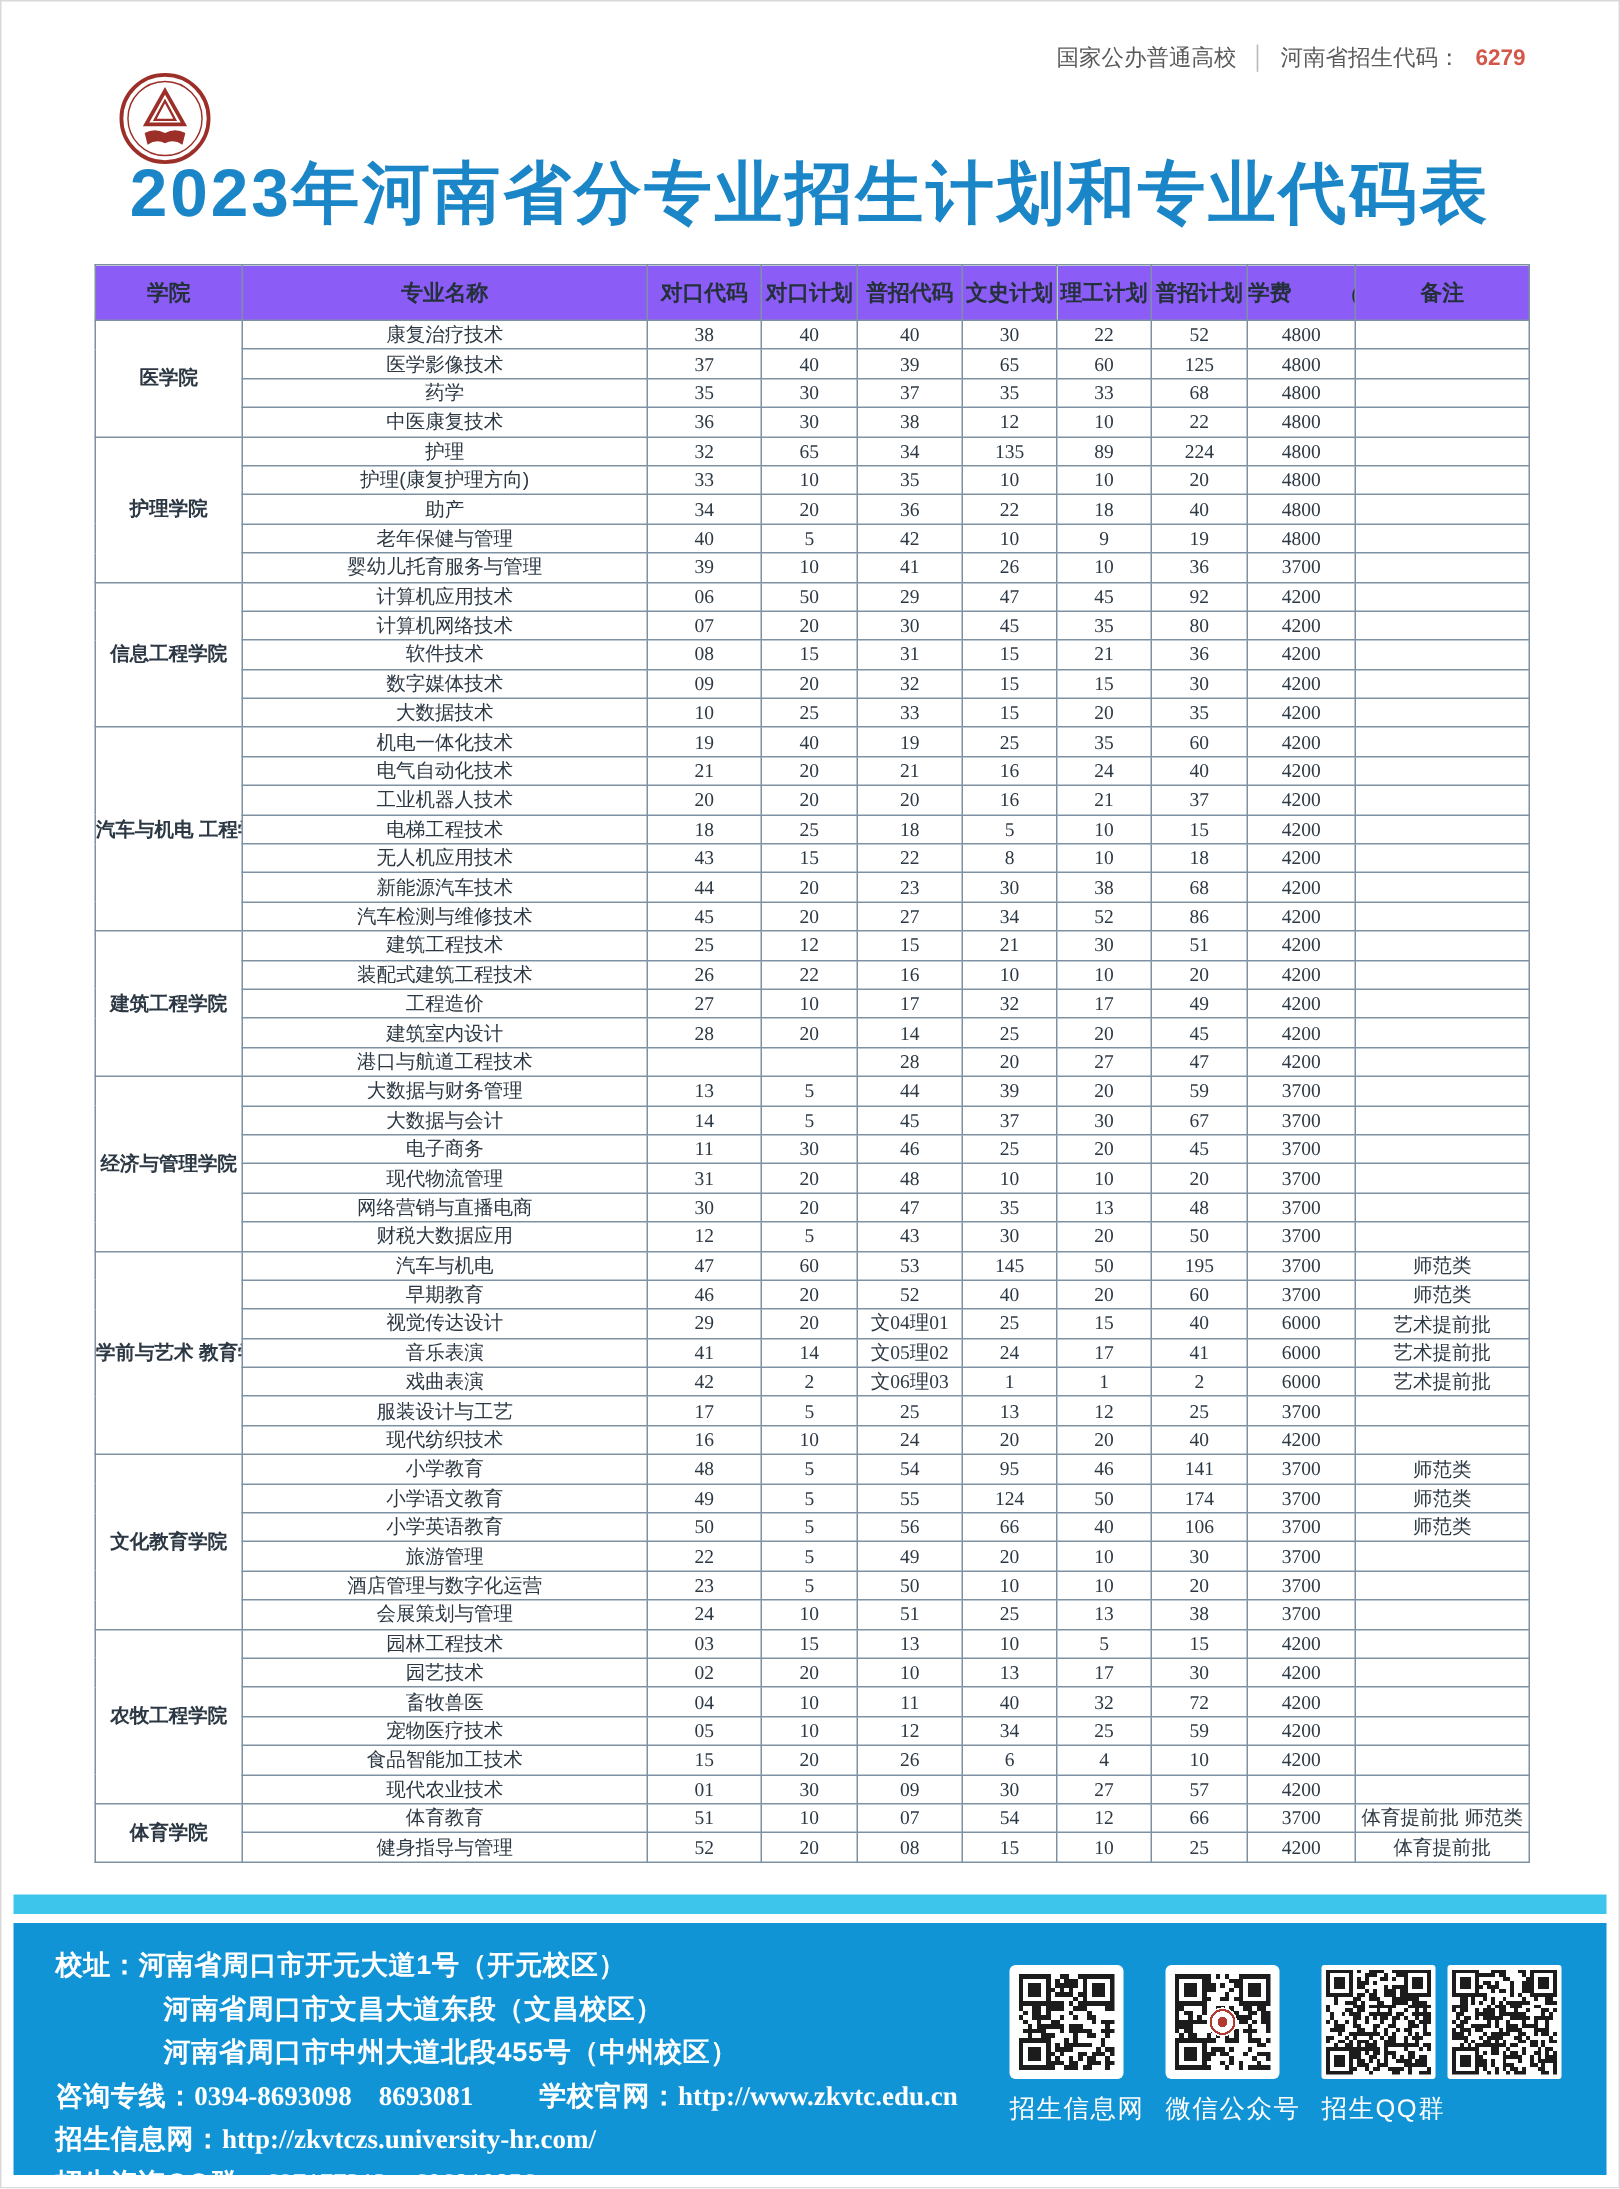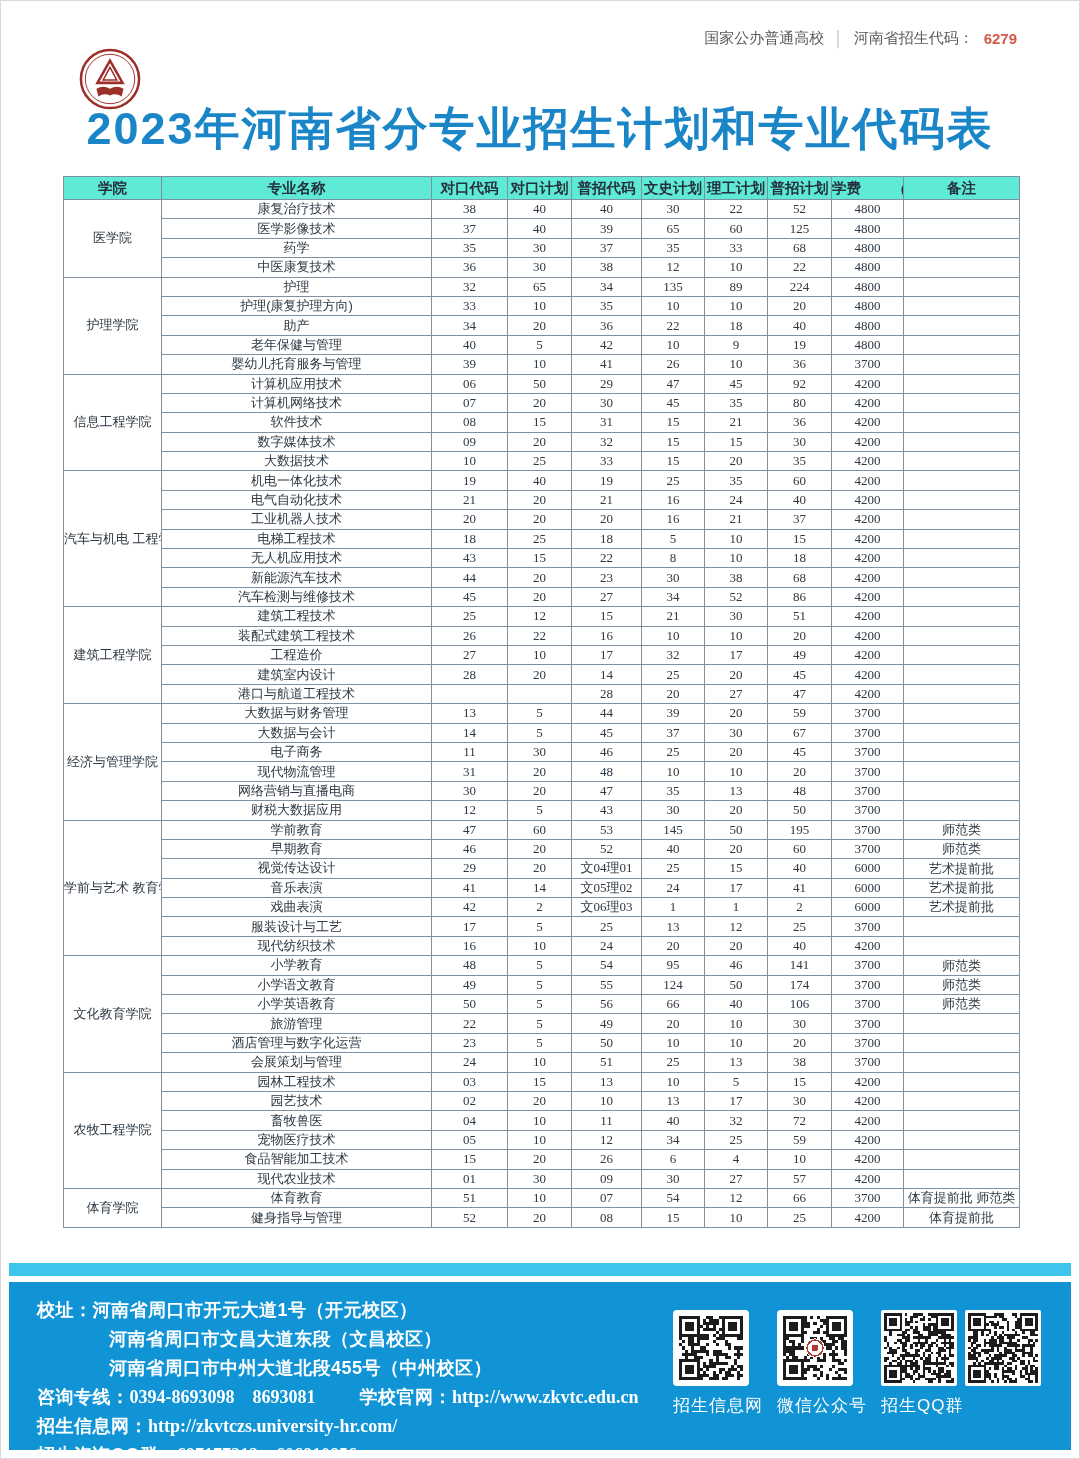--- a/index.html
+++ b/index.html
@@ -24,25 +24,25 @@
   .main-title{ position:absolute; top:98px; left:0; width:100%; text-align:center;
     font-size:45px; font-weight:900; color:#1b86c7; letter-spacing:2px; }
   
   .table-wrap{ position:absolute; top:175px; left:62px; width:956px; }
   table.plan{ border-collapse:collapse; width:100%; table-layout:fixed; }
   table.plan th, table.plan td{
     border:1px solid #7e91a3; text-align:center; vertical-align:middle;
     color:#2c3843; overflow:hidden; white-space:nowrap;
   }
   table.plan th{
-    background:#5eead4; font-size:14.5px; font-weight:700; height:23px; color:#24313d;
+    background:#8b5cf6; font-size:14.5px; font-weight:700; height:37px; color:#24313d;
   }
   table.plan th .unit{ font-size:10.5px; font-weight:700;margin-left:40px; }
   table.plan td{ height:19.4px; font-size:13px; background:#fff; }
-  td.college-cell{ font-size:13.5px; font-weight:400; line-height:1.25; white-space:normal; }
+  td.college-cell{ font-size:13.5px; font-weight:700; line-height:1.25; white-space:normal; }
   td.major-cell{ font-size:13.5px; }
   td.num-cell{ font-family:"Liberation Serif", serif; font-size:14px; }
   td.remark-cell{ font-size:12.5px; white-space:normal; line-height:1.05; }
   col.c-college{width:98px;} col.c-major{width:270px;} col.c-dkdm{width:76px;}
   col.c-dkjh{width:64px;} col.c-pzdm{width:70px;} col.c-wsjh{width:63px;}
   col.c-lgjh{width:63px;} col.c-pzjh{width:64px;} col.c-fee{width:72px;} col.c-remark{width:116px;}
   
   .cyan-strip{ position:absolute; left:8px; right:8px; top:1262px; height:13px; background:#3dc5ec; }
   .footer{ position:absolute; left:8px; right:8px; top:1281px; bottom:8px; background:#1094d6;
     color:#fff; padding:14px 17px 0 28px; }
@@ -466,21 +466,21 @@
             <td class="num-cell">5</td>
             <td class="num-cell">43</td>
             <td class="num-cell">30</td>
             <td class="num-cell">20</td>
             <td class="num-cell">50</td>
             <td class="num-cell">3700</td>
             <td class="remark-cell"></td>
           </tr>
           <tr>
             <td rowspan="7" class="college-cell">学前与艺术 教育学院</td>
-            <td class="major-cell">学前教育</td>
+            <td class="major-cell">汽车与机电</td>
             <td class="num-cell">47</td>
             <td class="num-cell">60</td>
             <td class="num-cell">53</td>
             <td class="num-cell">145</td>
             <td class="num-cell">50</td>
             <td class="num-cell">195</td>
             <td class="num-cell">3700</td>
             <td class="remark-cell">师范类</td>
           </tr>
           <tr>

